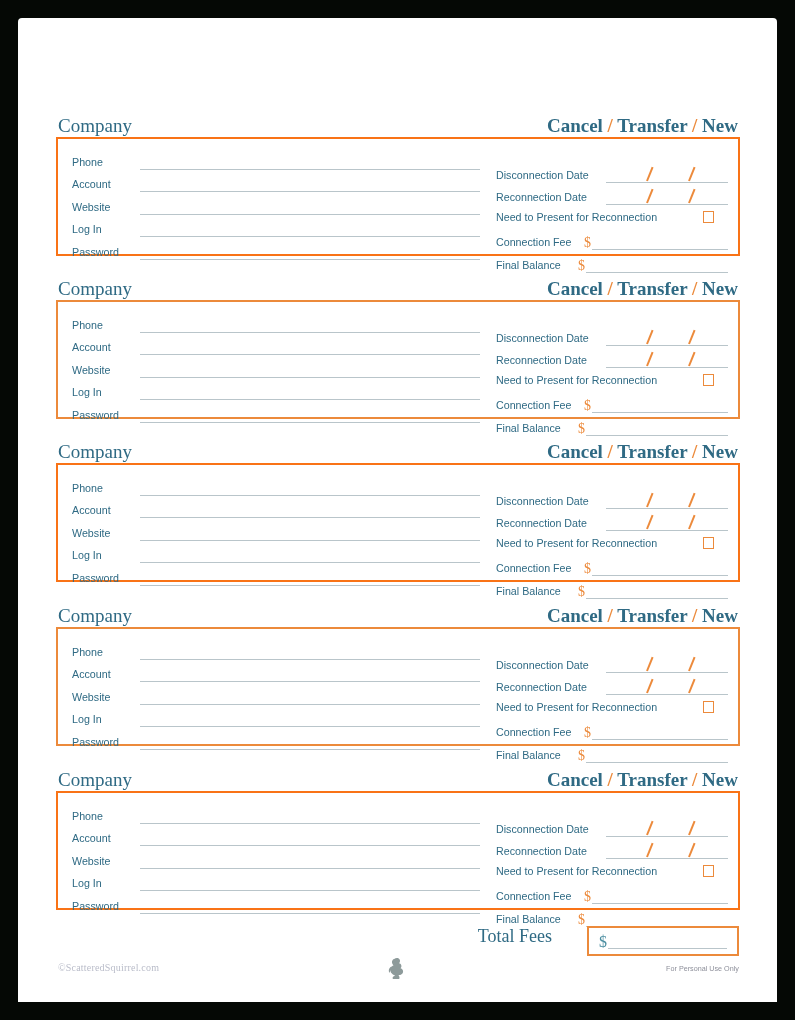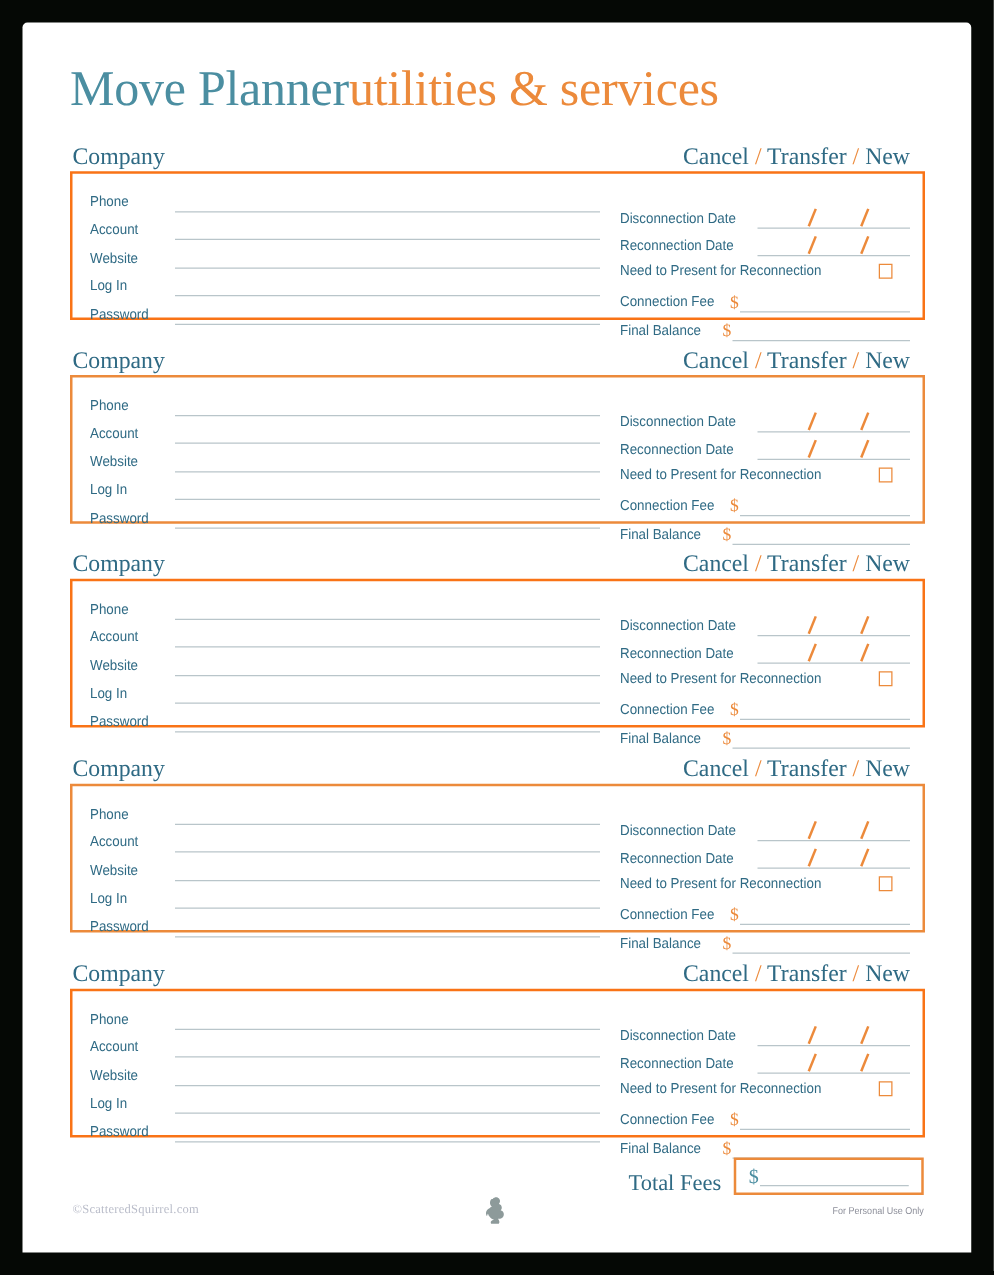--- a/index.html
+++ b/index.html
@@ -54,23 +54,24 @@
     line-height: 23px;
     color: #2f6a84;
   }
   .group-head .company {
     position: absolute;
     left: 2px;
     top: 0;
   }
   .group-head .actions {
     position: absolute;
-    right: 12px;
+    right: 2px;
     top: 0;
     white-space: nowrap;
+    font-weight: bold;
   }
   .group-head .actions .sep { color: #ec8a3b; }
 
   .card {
     position: relative;
     height: 119px;
     border: 2px solid #f97316;
     box-sizing: border-box;
     background: #fff;
   }
@@ -161,21 +162,22 @@
   .row-money .fill { margin-left: 0; }
   .lbl.pad-fee { width: 86px; }
   .lbl.pad-bal { width: 80px; }
 
   
   .total {
     position: absolute;
     right: 38px;
     top: 908px;
     display: flex;
-    align-items: flex-end;
+    align-items: flex-start;
+    gap: 25px;
   }
   .total-label {
     font-family: "Liberation Serif", serif;
     font-size: 18px;
     line-height: 20px;
     color: #2f6a84;
     margin-right: 10px;
   }
   .total-box {
     width: 152px;
@@ -230,23 +232,20 @@
     transform: translateX(-50%);
     width: 22px;
     height: 24px;
   }
 </style>
 </head>
 <body>
 
 <div class="page">
 
-  <div class="title">
-    <span class="t-main">Move Planner</span><span class="t-sub">utilities &amp; services</span>
-  </div>
 
   <div id="groups">
       <div class="group" style="top: 96px;">
         <div class="group-head">
           <span class="company">Company</span>
           <span class="actions"><span>Cancel</span> <span class="sep">/</span> <span>Transfer</span> <span class="sep">/</span> <span>New</span></span>
         </div>
         <div class="card">
           <div class="col-left">
             <div class="row">

